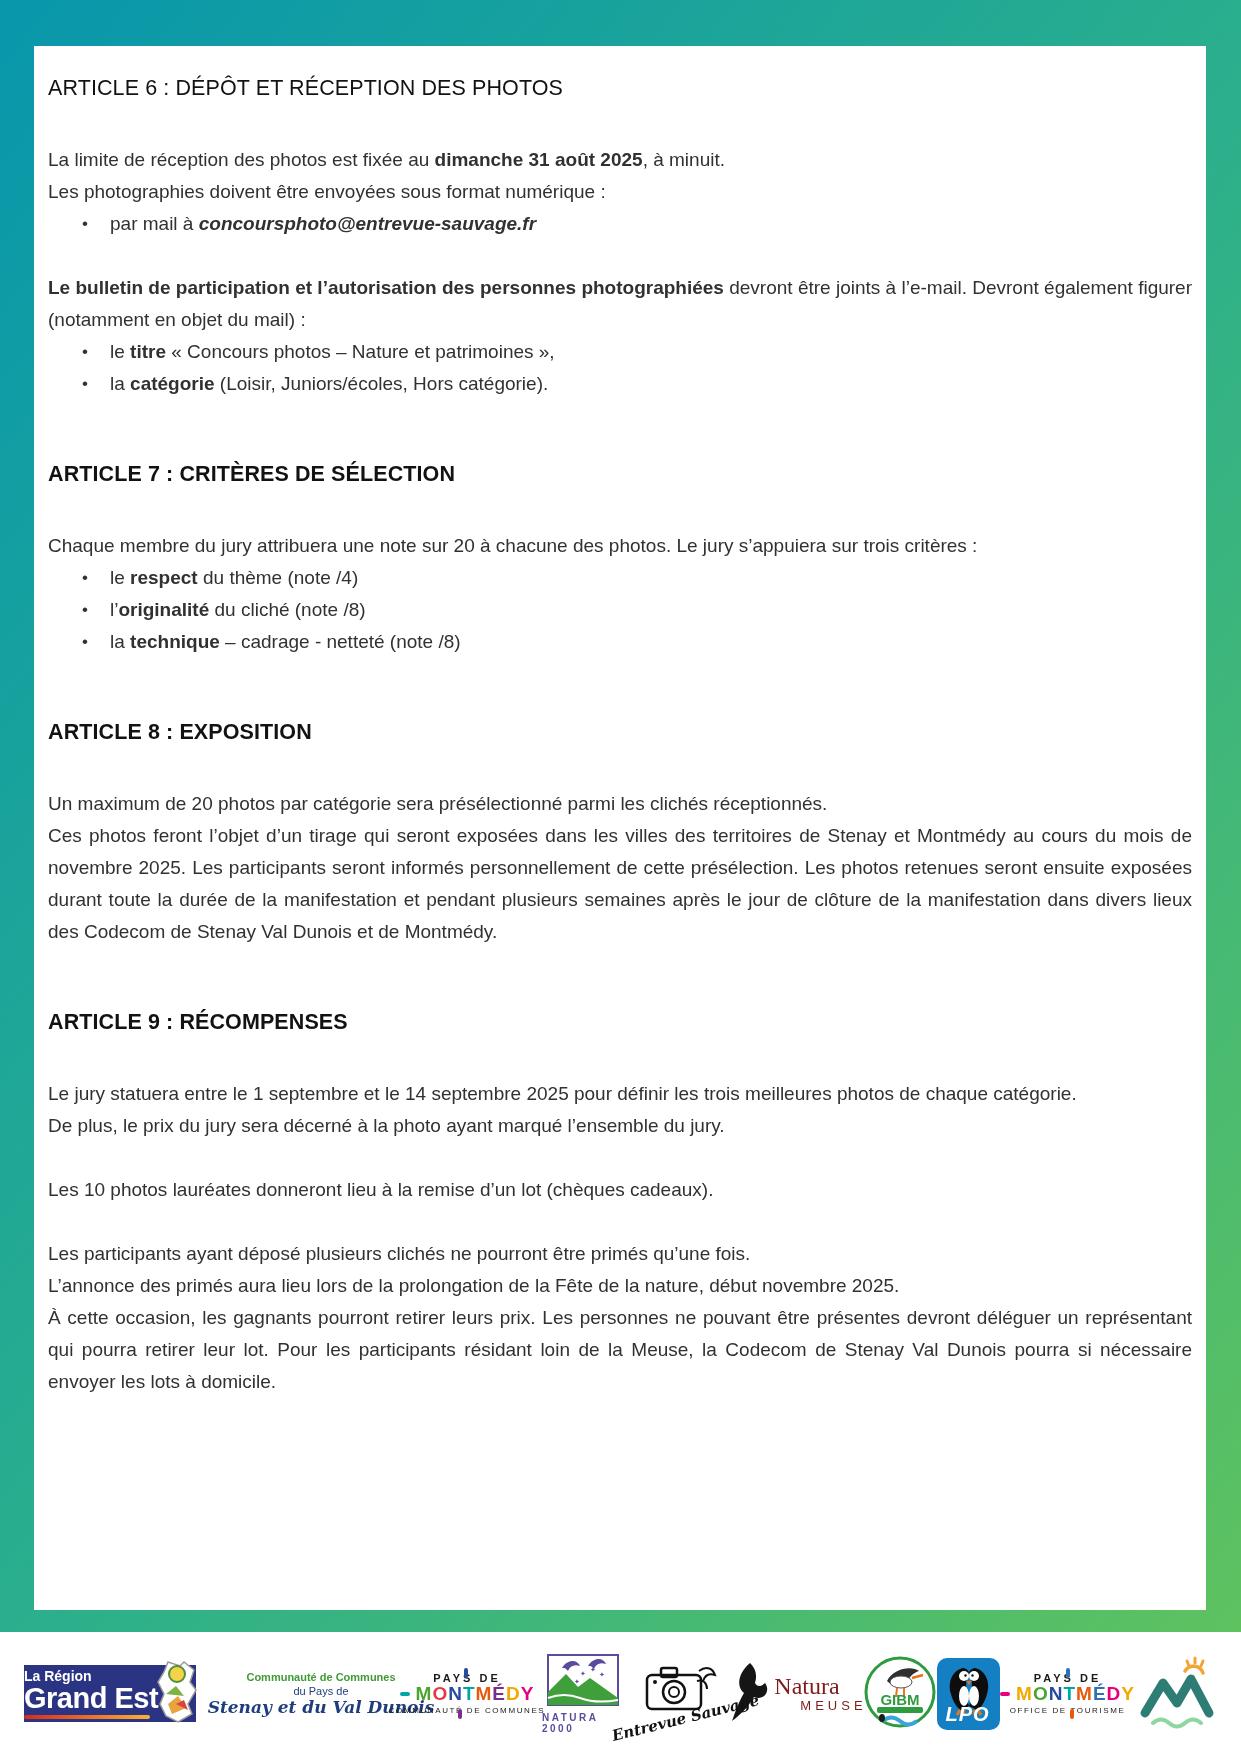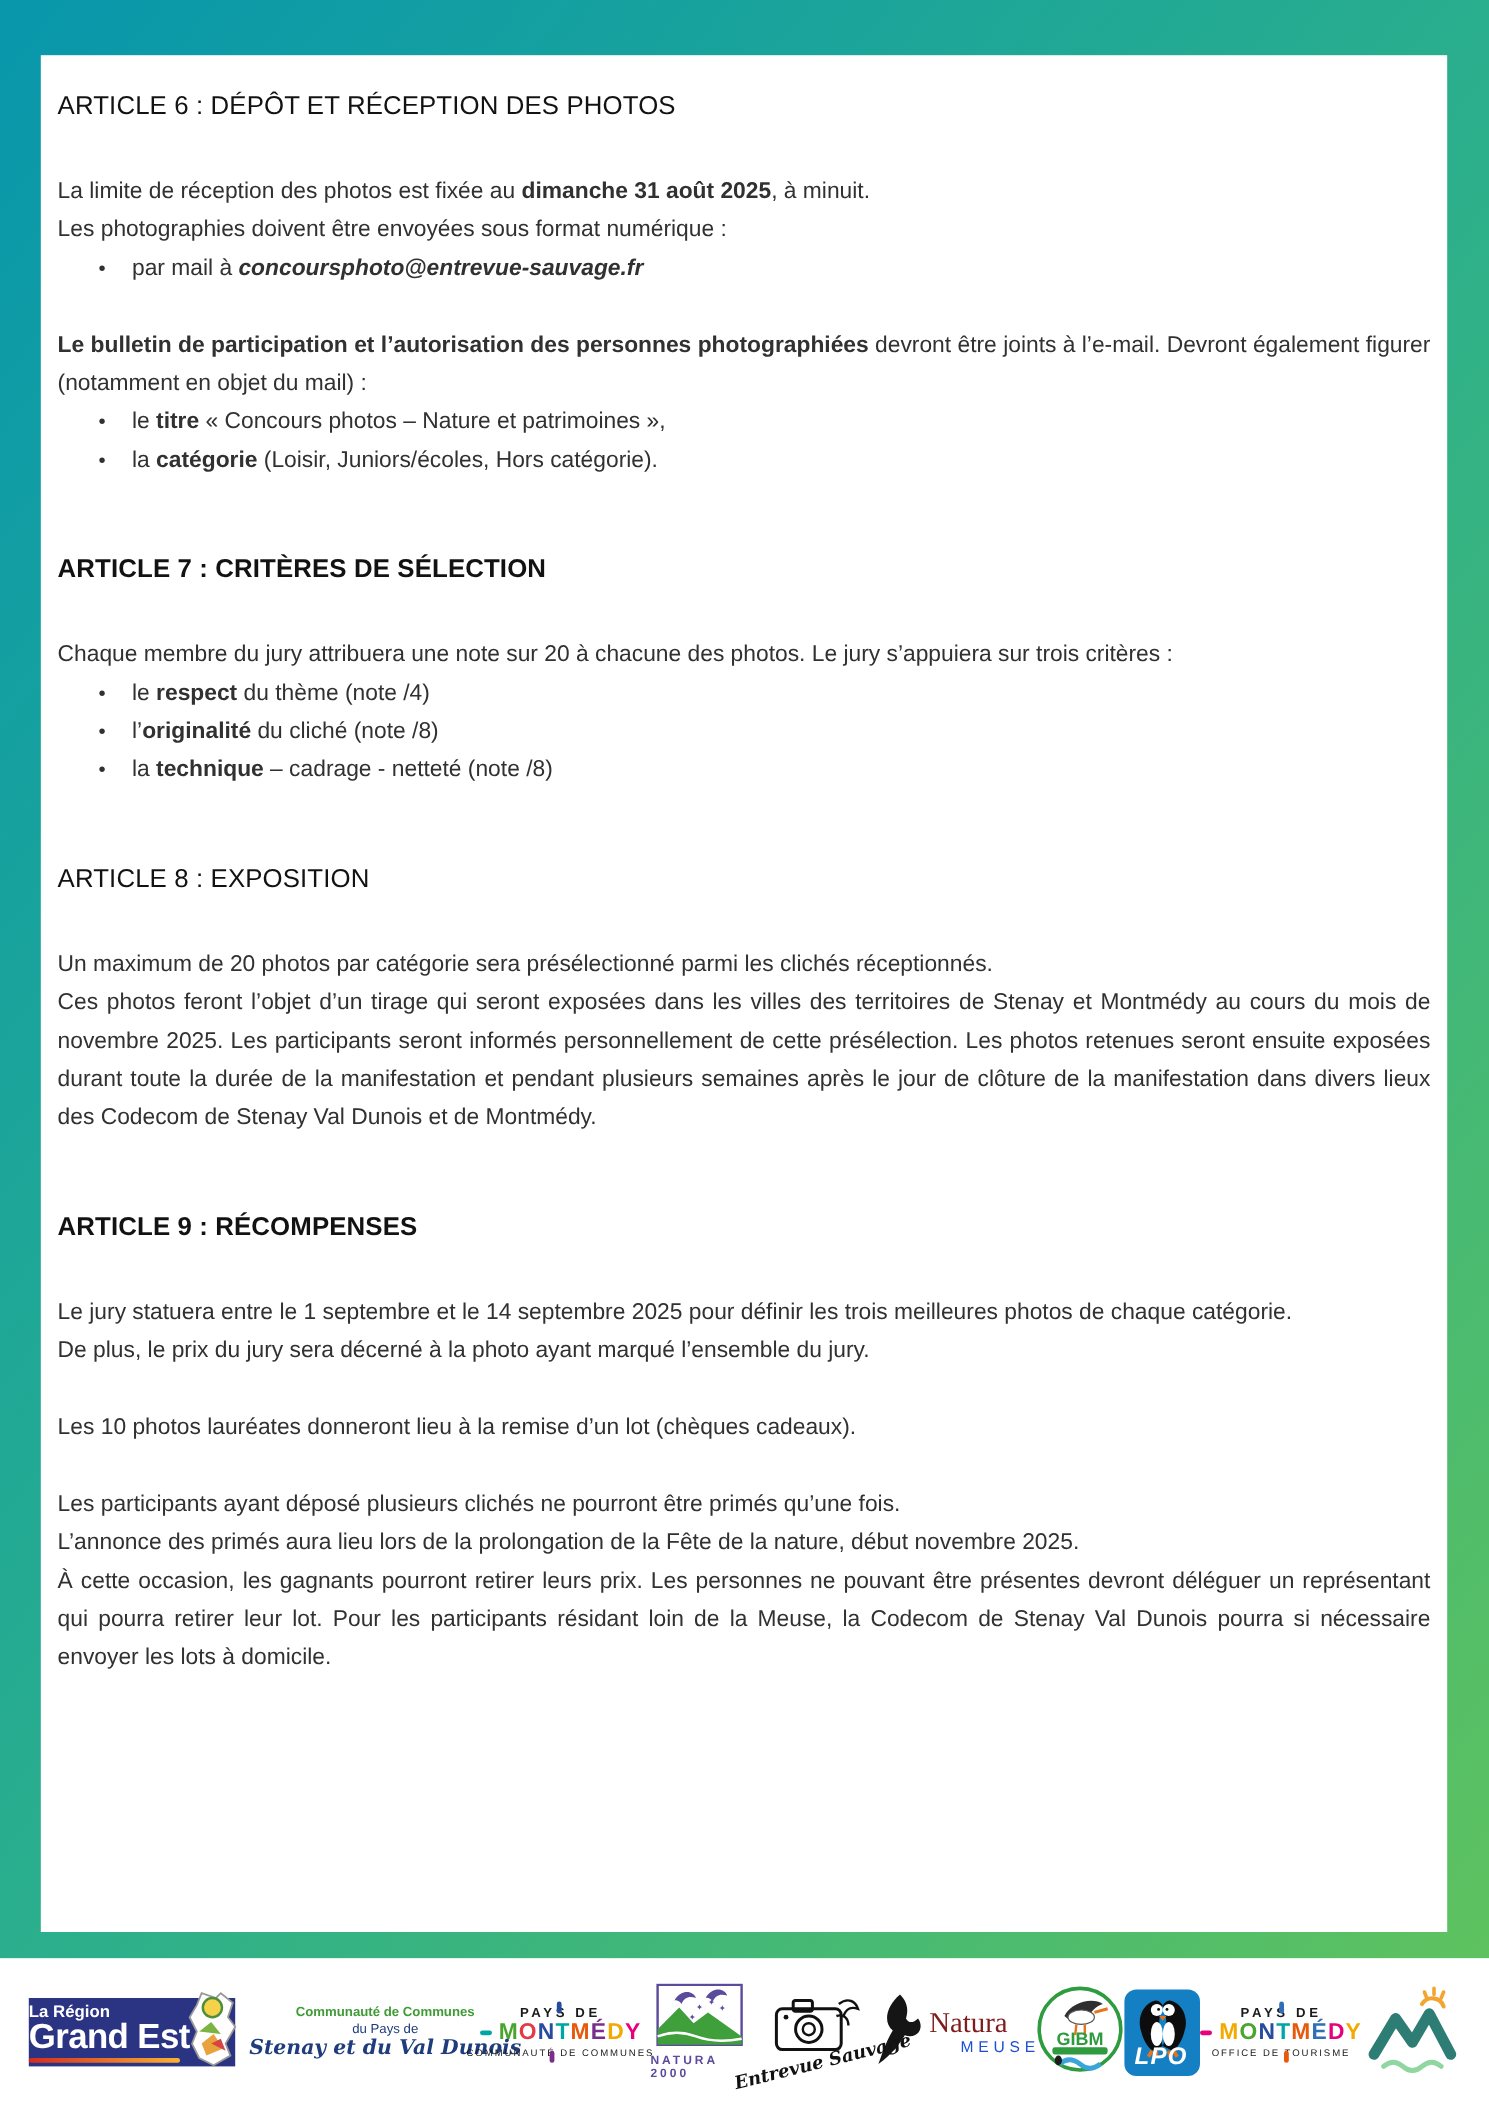--- a/index.html
+++ b/index.html
@@ -63,21 +63,21 @@
   .n2k-label{color:#5c4a9c;font-size:10px;font-weight:bold;letter-spacing:2.5px;margin-top:2px;}
 
   
   .ent{width:110px;position:relative;}
   .ent-label{font-size:15px;font-weight:bold;transform:rotate(-14deg);white-space:nowrap;margin-top:-8px;margin-left:14px;color:#111;}
 
   
   .nm{flex-direction:row;gap:2px;width:130px;}
   .nm-text{display:flex;flex-direction:column;align-items:flex-start;}
   .nm-l1{font-family:"Liberation Serif", serif;font-size:24px;color:#7f1d1d;line-height:24px;}
-  .nm-l2{font-size:13px;letter-spacing:4px;color:#1d4ed8;margin-left:26px;}
+  .nm-l2{font-size:13px;letter-spacing:4px;color:#7f1d1d;margin-left:26px;}
 
   
   .gibm-wrap{position:relative;width:74px;height:74px;}
 
   
   .lpo-wrap{width:72px;height:72px;border-radius:10px;background:#1480c3;position:relative;overflow:hidden;}
   .lpo-label{position:absolute;left:8px;bottom:4px;color:#fff;font-weight:bold;font-size:20px;letter-spacing:1px;font-style:italic;}
 </style>
 </head>
 <body>
@@ -91,21 +91,21 @@
         <div class="bullet para"><span>par mail à </span><span style="font-weight: bold; font-style: italic;">concoursphoto@entrevue-sauvage.fr</span></div>
         <div class="spacer"></div>
         <div class="para justify"><span style="font-weight: bold;">Le bulletin de participation et l’autorisation des personnes photographiées</span><span> devront être joints à l’e-mail. Devront également figurer (notamment en objet du mail) :</span></div>
         <div class="bullet para"><span>le </span><span style="font-weight: bold;">titre</span><span> « Concours photos – Nature et patrimoines »,</span></div>
         <div class="bullet para"><span>la </span><span style="font-weight: bold;">catégorie</span><span> (Loisir, Juniors/écoles, Hors catégorie).</span></div>
         <div class="heading"><span style="font-weight: bold;">ARTICLE 7 : CRITÈRES DE SÉLECTION</span></div>
         <div class="para justify"><span>Chaque membre du jury attribuera une note sur 20 à chacune des photos. Le jury s’appuiera sur trois critères :</span></div>
         <div class="bullet para"><span>le </span><span style="font-weight: bold;">respect</span><span> du thème (note /4)</span></div>
         <div class="bullet para"><span>l’</span><span style="font-weight: bold;">originalité</span><span> du cliché (note /8)</span></div>
         <div class="bullet para"><span>la </span><span style="font-weight: bold;">technique</span><span> – cadrage - netteté (note /8)</span></div>
-        <div class="heading"><span style="font-weight: normal;">ARTICLE 8 : EXPOSITION</span></div>
+        <div class="heading"><span style="font-weight: bold;">ARTICLE 8 : EXPOSITION</span></div>
         <div class="para"><span>Un maximum de 20 photos par catégorie sera présélectionné parmi les clichés réceptionnés.</span></div>
         <div class="para justify"><span>Ces photos feront l’objet d’un tirage qui seront exposées dans les villes des territoires de Stenay et Montmédy au cours du mois de novembre 2025. Les participants seront informés personnellement de cette présélection. Les photos retenues seront ensuite exposées durant toute la durée de la manifestation et pendant plusieurs semaines après le jour de clôture de la manifestation dans divers lieux des Codecom de Stenay Val Dunois et de Montmédy.</span></div>
         <div class="heading"><span style="font-weight: bold;">ARTICLE 9 : RÉCOMPENSES</span></div>
         <div class="para justify"><span>Le jury statuera entre le 1 septembre et le 14 septembre 2025 pour définir les trois meilleures photos de chaque catégorie.</span></div>
         <div class="para"><span>De plus, le prix du jury sera décerné à la photo ayant marqué l’ensemble du jury.</span></div>
         <div class="spacer"></div>
         <div class="para"><span>Les 10 photos lauréates donneront lieu à la remise d’un lot (chèques cadeaux).</span></div>
         <div class="spacer"></div>
         <div class="para"><span>Les participants ayant déposé plusieurs clichés ne pourront être primés qu’une fois.</span></div>
         <div class="para"><span>L’annonce des primés aura lieu lors de la prolongation de la Fête de la nature, début novembre 2025.</span></div>

